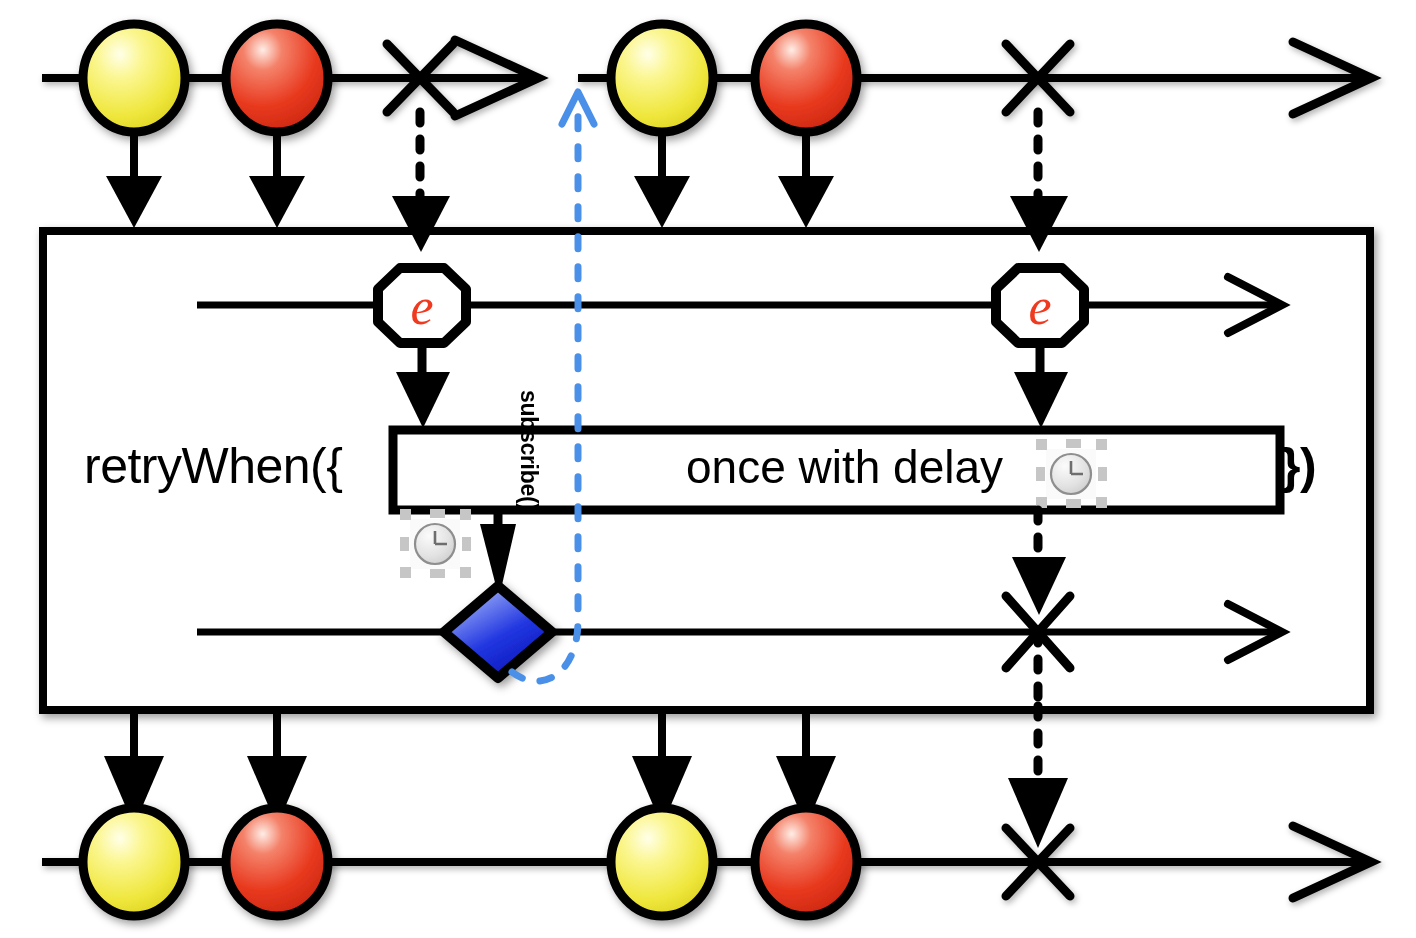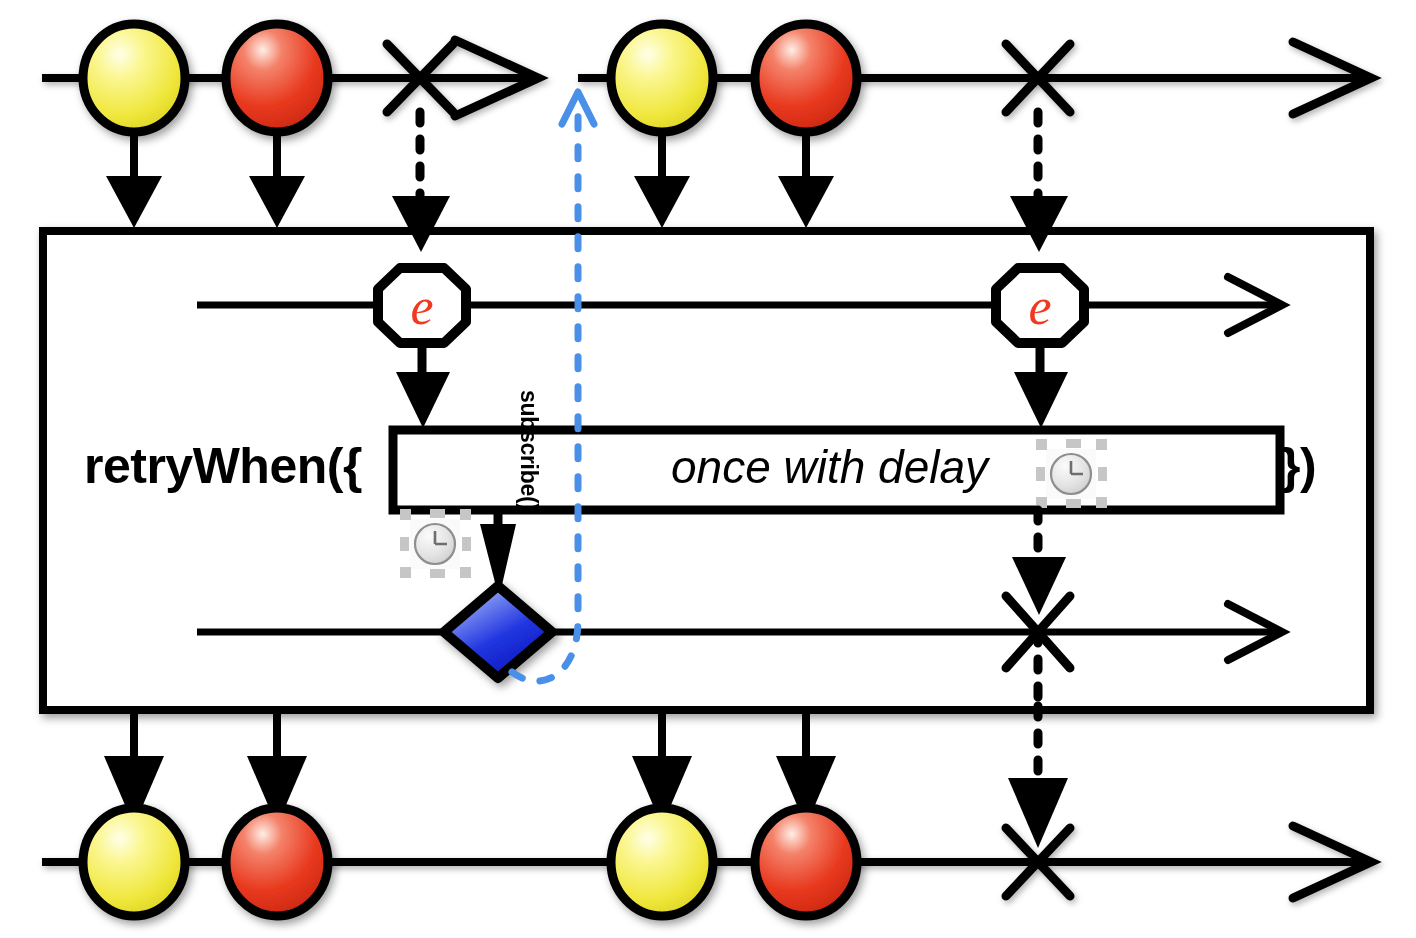--- a/index.html
+++ b/index.html
@@ -28,36 +28,35 @@
   .txt-label {
     position: absolute;
     white-space: nowrap;
     color: #000000;
     line-height: 1;
   }
   #retrywhen-label {
     left: 84px;
     top: 441px;
     font-size: 50px;
-    font-weight: bold;
+    font-weight: normal;
     letter-spacing: -0.5px;
   }
   #closing-label {
     left: 1281px;
     top: 441px;
     font-size: 50px;
     font-weight: bold;
     letter-spacing: -0.5px;
   }
   #inner-box-label {
-    left: 671px;
+    left: 686px;
     top: 444px;
     font-size: 46px;
     font-weight: normal;
-    font-style: italic;
   }
   #subscribe-label {
     left: 540px;
     top: 390px;
     font-size: 23px;
     font-weight: bold;
     transform: rotate(90deg);
     transform-origin: left top;
     letter-spacing: -0.3px;
   }

